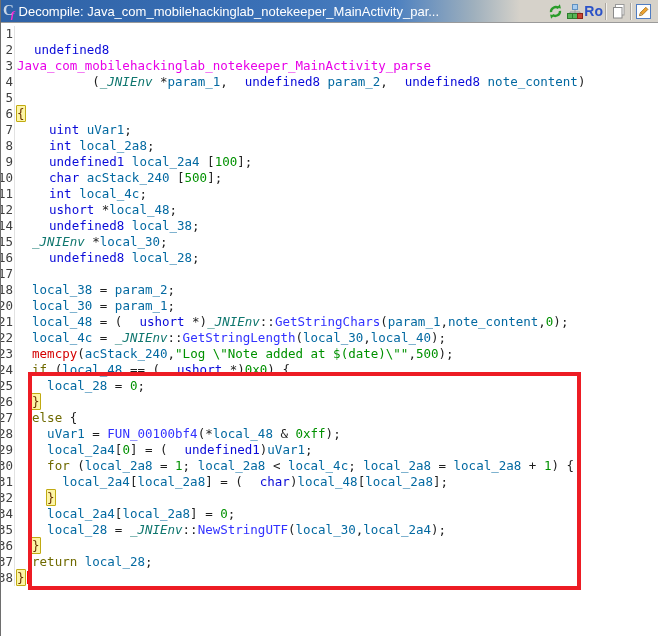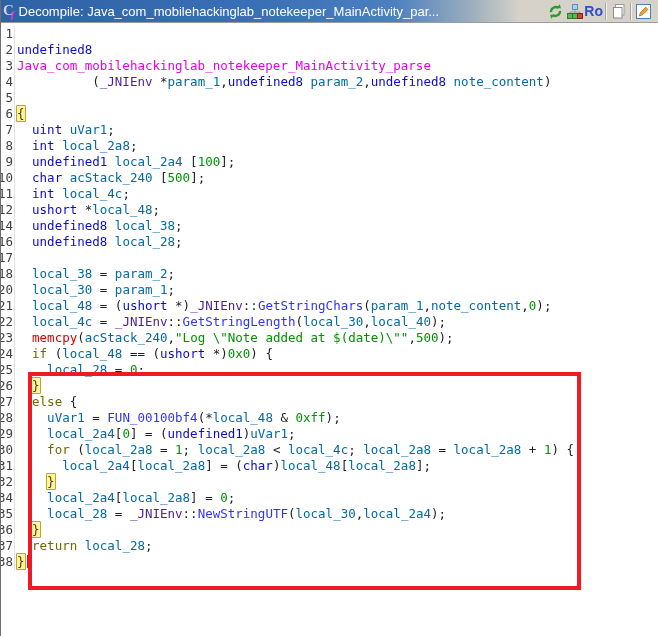--- a/index.html
+++ b/index.html
@@ -21,22 +21,22 @@
   .sep{width:1px;height:17px;background:#aaa6a0;border-right:1px solid #f2f0ec;margin:0 2px;}
 
   
   .code-panel{position:absolute;top:23px;left:0;right:0;bottom:0;background:#fff;overflow:hidden;}
   .code-lines{padding-top:3px;}
   .code-line{display:flex;height:16px;line-height:16px;font-size:12.5px;white-space:pre;}
   .ln{width:12px;flex:none;overflow:hidden;direction:rtl;text-align:right;color:#3f3f3f;
       border-right:1px solid #e2e2e2;padding-right:1px;margin-right:2px;}
   .lt{flex:1;}
   .tk-pl{color:#1e1e1e;}
-  .tk-ty{color:#0a0ad8;}
-  .tk-cl{color:#4c1d95;}
+  .tk-ty{color:#0a0ad8;margin-left:17px;}
+  .tk-cl{color:#0f766e;font-style:italic;}
   .tk-fn{color:#3232ff;}
   .tk-ef{color:#d40000;}
   .tk-kw{color:#6f6a00;}
   .tk-va{color:#0369a1;}
   .tk-co{color:#009100;}
   .tk-fm{color:#e800e8;}
   .tk-bh{background:#fdf5a6;border:1px solid #c0aa12;color:#6a3200;margin:0 -1px;border-radius:1px;}
   .tk-cu{display:inline-block;width:2px;height:13px;background:#ff0000;vertical-align:-2px;margin-left:2px;}
 
   
@@ -97,20 +97,21 @@
         <div class="code-line"><span class="ln">4</span><span class="lt"><span class="tk-pl">          (</span><span class="tk-cl">_JNIEnv</span><span class="tk-pl"> *</span><span class="tk-va">param_1</span><span class="tk-pl">,</span><span class="tk-ty">undefined8</span><span class="tk-pl"> </span><span class="tk-va">param_2</span><span class="tk-pl">,</span><span class="tk-ty">undefined8</span><span class="tk-pl"> </span><span class="tk-va">note_content</span><span class="tk-pl">)</span></span></div>
         <div class="code-line"><span class="ln">5</span><span class="lt"></span></div>
         <div class="code-line"><span class="ln">6</span><span class="lt"><span class="tk-bh">{</span></span></div>
         <div class="code-line"><span class="ln">7</span><span class="lt"><span class="tk-pl">  </span><span class="tk-ty">uint</span><span class="tk-pl"> </span><span class="tk-va">uVar1</span><span class="tk-pl">;</span></span></div>
         <div class="code-line"><span class="ln">8</span><span class="lt"><span class="tk-pl">  </span><span class="tk-ty">int</span><span class="tk-pl"> </span><span class="tk-va">local_2a8</span><span class="tk-pl">;</span></span></div>
         <div class="code-line"><span class="ln">9</span><span class="lt"><span class="tk-pl">  </span><span class="tk-ty">undefined1</span><span class="tk-pl"> </span><span class="tk-va">local_2a4</span><span class="tk-pl"> [</span><span class="tk-co">100</span><span class="tk-pl">];</span></span></div>
         <div class="code-line"><span class="ln">10</span><span class="lt"><span class="tk-pl">  </span><span class="tk-ty">char</span><span class="tk-pl"> </span><span class="tk-va">acStack_240</span><span class="tk-pl"> [</span><span class="tk-co">500</span><span class="tk-pl">];</span></span></div>
         <div class="code-line"><span class="ln">11</span><span class="lt"><span class="tk-pl">  </span><span class="tk-ty">int</span><span class="tk-pl"> </span><span class="tk-va">local_4c</span><span class="tk-pl">;</span></span></div>
         <div class="code-line"><span class="ln">12</span><span class="lt"><span class="tk-pl">  </span><span class="tk-ty">ushort</span><span class="tk-pl"> *</span><span class="tk-va">local_48</span><span class="tk-pl">;</span></span></div>
         <div class="code-line"><span class="ln">14</span><span class="lt"><span class="tk-pl">  </span><span class="tk-ty">undefined8</span><span class="tk-pl"> </span><span class="tk-va">local_38</span><span class="tk-pl">;</span></span></div>
+        <div class="code-line"><span class="ln">15</span><span class="lt"><span class="tk-pl">  </span><span class="tk-cl">_JNIEnv</span><span class="tk-pl"> *</span><span class="tk-va">local_30</span><span class="tk-pl">;</span></span></div>
         <div class="code-line"><span class="ln">16</span><span class="lt"><span class="tk-pl">  </span><span class="tk-ty">undefined8</span><span class="tk-pl"> </span><span class="tk-va">local_28</span><span class="tk-pl">;</span></span></div>
         <div class="code-line"><span class="ln">17</span><span class="lt"></span></div>
         <div class="code-line"><span class="ln">18</span><span class="lt"><span class="tk-pl">  </span><span class="tk-va">local_38</span><span class="tk-pl"> = </span><span class="tk-va">param_2</span><span class="tk-pl">;</span></span></div>
         <div class="code-line"><span class="ln">20</span><span class="lt"><span class="tk-pl">  </span><span class="tk-va">local_30</span><span class="tk-pl"> = </span><span class="tk-va">param_1</span><span class="tk-pl">;</span></span></div>
         <div class="code-line"><span class="ln">21</span><span class="lt"><span class="tk-pl">  </span><span class="tk-va">local_48</span><span class="tk-pl"> = (</span><span class="tk-ty">ushort</span><span class="tk-pl"> *)</span><span class="tk-cl">_JNIEnv</span><span class="tk-pl">::</span><span class="tk-fn">GetStringChars</span><span class="tk-pl">(</span><span class="tk-va">param_1</span><span class="tk-pl">,</span><span class="tk-va">note_content</span><span class="tk-pl">,</span><span class="tk-co">0</span><span class="tk-pl">);</span></span></div>
         <div class="code-line"><span class="ln">22</span><span class="lt"><span class="tk-pl">  </span><span class="tk-va">local_4c</span><span class="tk-pl"> = </span><span class="tk-cl">_JNIEnv</span><span class="tk-pl">::</span><span class="tk-fn">GetStringLength</span><span class="tk-pl">(</span><span class="tk-va">local_30</span><span class="tk-pl">,</span><span class="tk-va">local_40</span><span class="tk-pl">);</span></span></div>
         <div class="code-line"><span class="ln">23</span><span class="lt"><span class="tk-pl">  </span><span class="tk-ef">memcpy</span><span class="tk-pl">(</span><span class="tk-va">acStack_240</span><span class="tk-pl">,</span><span class="tk-co">"Log \"Note added at $(date)\""</span><span class="tk-pl">,</span><span class="tk-co">500</span><span class="tk-pl">);</span></span></div>
         <div class="code-line"><span class="ln">24</span><span class="lt"><span class="tk-pl">  </span><span class="tk-kw">if</span><span class="tk-pl"> (</span><span class="tk-va">local_48</span><span class="tk-pl"> == (</span><span class="tk-ty">ushort</span><span class="tk-pl"> *)</span><span class="tk-co">0x0</span><span class="tk-pl">) {</span></span></div>
         <div class="code-line"><span class="ln">25</span><span class="lt"><span class="tk-pl">    </span><span class="tk-va">local_28</span><span class="tk-pl"> = </span><span class="tk-co">0</span><span class="tk-pl">;</span></span></div>
         <div class="code-line"><span class="ln">26</span><span class="lt"><span class="tk-pl">  </span><span class="tk-bh">}</span></span></div>

